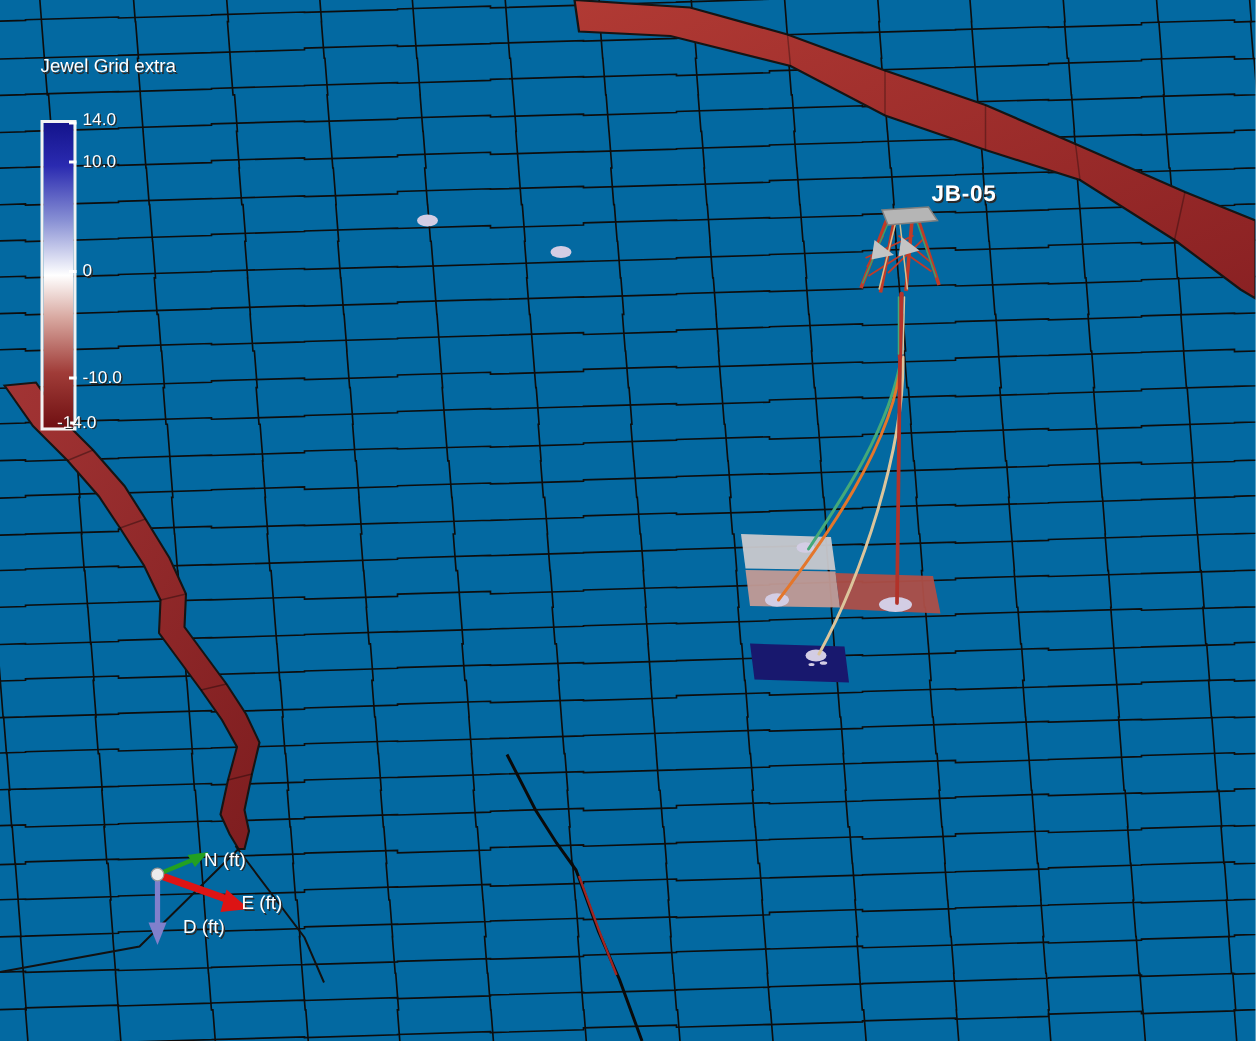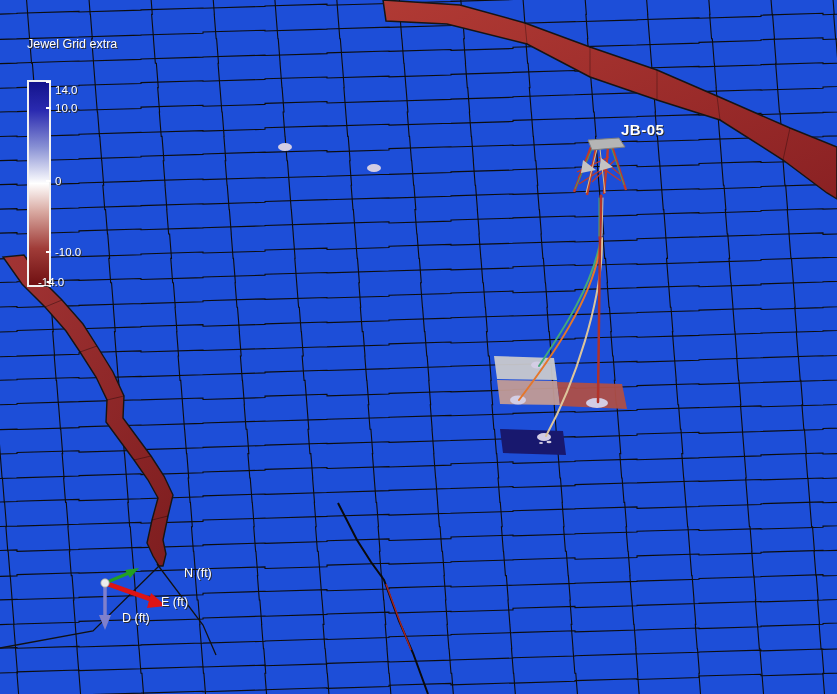--- a/index.html
+++ b/index.html
@@ -22,21 +22,21 @@
     position:absolute;width:5px;height:2px;background:#ffffff;
   }
   .cbar-label{
     position:absolute;color:#ffffff;font-size:11.5px;
     text-shadow:1px 1px 0 #2a2a2a;transform:translateY(-50%);white-space:nowrap;
   }
 </style>
 </head>
 <body>
 
-<div id="stage" style="background: #1d4ed8;">
+<div id="stage" style="background: #0369a1;">
   <svg id="scene" width="837" height="694" viewBox="0 0 837 694">
       <defs>
         <linearGradient id="gTop" x1="0" y1="0" x2="1" y2="1">
           <stop offset="0%" stop-color="#b13a34"></stop>
           <stop offset="100%" stop-color="#8a2123"></stop>
         </linearGradient>
         <linearGradient id="gLeft" x1="0" y1="0" x2="1" y2="1">
           <stop offset="0%" stop-color="#a23434"></stop>
           <stop offset="100%" stop-color="#7e1d1f"></stop>
         </linearGradient>
@@ -155,29 +155,29 @@
         <polygon points="105,630 99,615 111,615" fill="#8080cc"></polygon>
         <circle cx="105" cy="583" r="4.2" fill="#ececec" stroke="#9a9a9a" stroke-width="0.8"></circle>
       </g>
     </svg>
 
   <div class="overlay-text title-line" style="left:27px;top:37px;">Jewel Grid extra</div>
 
   <div id="colorbar" style="left: 27px; top: 80px; width: 20px; height: 203px; border-color: rgb(242, 242, 242); background: linear-gradient(rgb(20, 20, 140) 0%, rgb(42, 42, 176) 14%, rgb(136, 144, 212) 32%, rgb(255, 255, 255) 50%, rgb(216, 168, 160) 64%, rgb(160, 60, 56) 82%, rgb(112, 16, 18) 100%);"></div>
   <div id="cbar-ticks">
       <div class="cbar-tick" style="left: 46px; top: 81px;"></div>
-      <div class="cbar-label" style="left: 55px; top: 90px;">14.0</div>
+      <div class="cbar-label" style="left: 55px; top: 80px;">14.0</div>
       <div class="cbar-tick" style="left: 46px; top: 107px;"></div>
       <div class="cbar-label" style="left: 55px; top: 108px;">10.0</div>
       <div class="cbar-tick" style="left: 46px; top: 180px;"></div>
       <div class="cbar-label" style="left: 55px; top: 181px;">0</div>
       <div class="cbar-tick" style="left: 46px; top: 251px;"></div>
       <div class="cbar-label" style="left: 55px; top: 252px;">-10.0</div>
       <div class="cbar-tick" style="left: 46px; top: 281px;"></div>
       <div class="cbar-label" style="left: 38px; top: 282px;">-14.0</div>
     </div>
 
   <div class="overlay-text well-label" id="well-label" style="left: 621px; top: 121px;">JB-05</div>
 
-  <div class="overlay-text axis-label" id="axis-n-label" style="left: 136px; top: 566px; padding-left: 48px;">N (ft)</div>
+  <div class="overlay-text axis-label" id="axis-n-label" style="left: 136px; top: 566px;">N (ft)</div>
   <div class="overlay-text axis-label" id="axis-e-label" style="left: 161px; top: 595px;">E (ft)</div>
   <div class="overlay-text axis-label" id="axis-d-label" style="left: 122px; top: 611px;">D (ft)</div>
 </div>
 
 </body></html>

